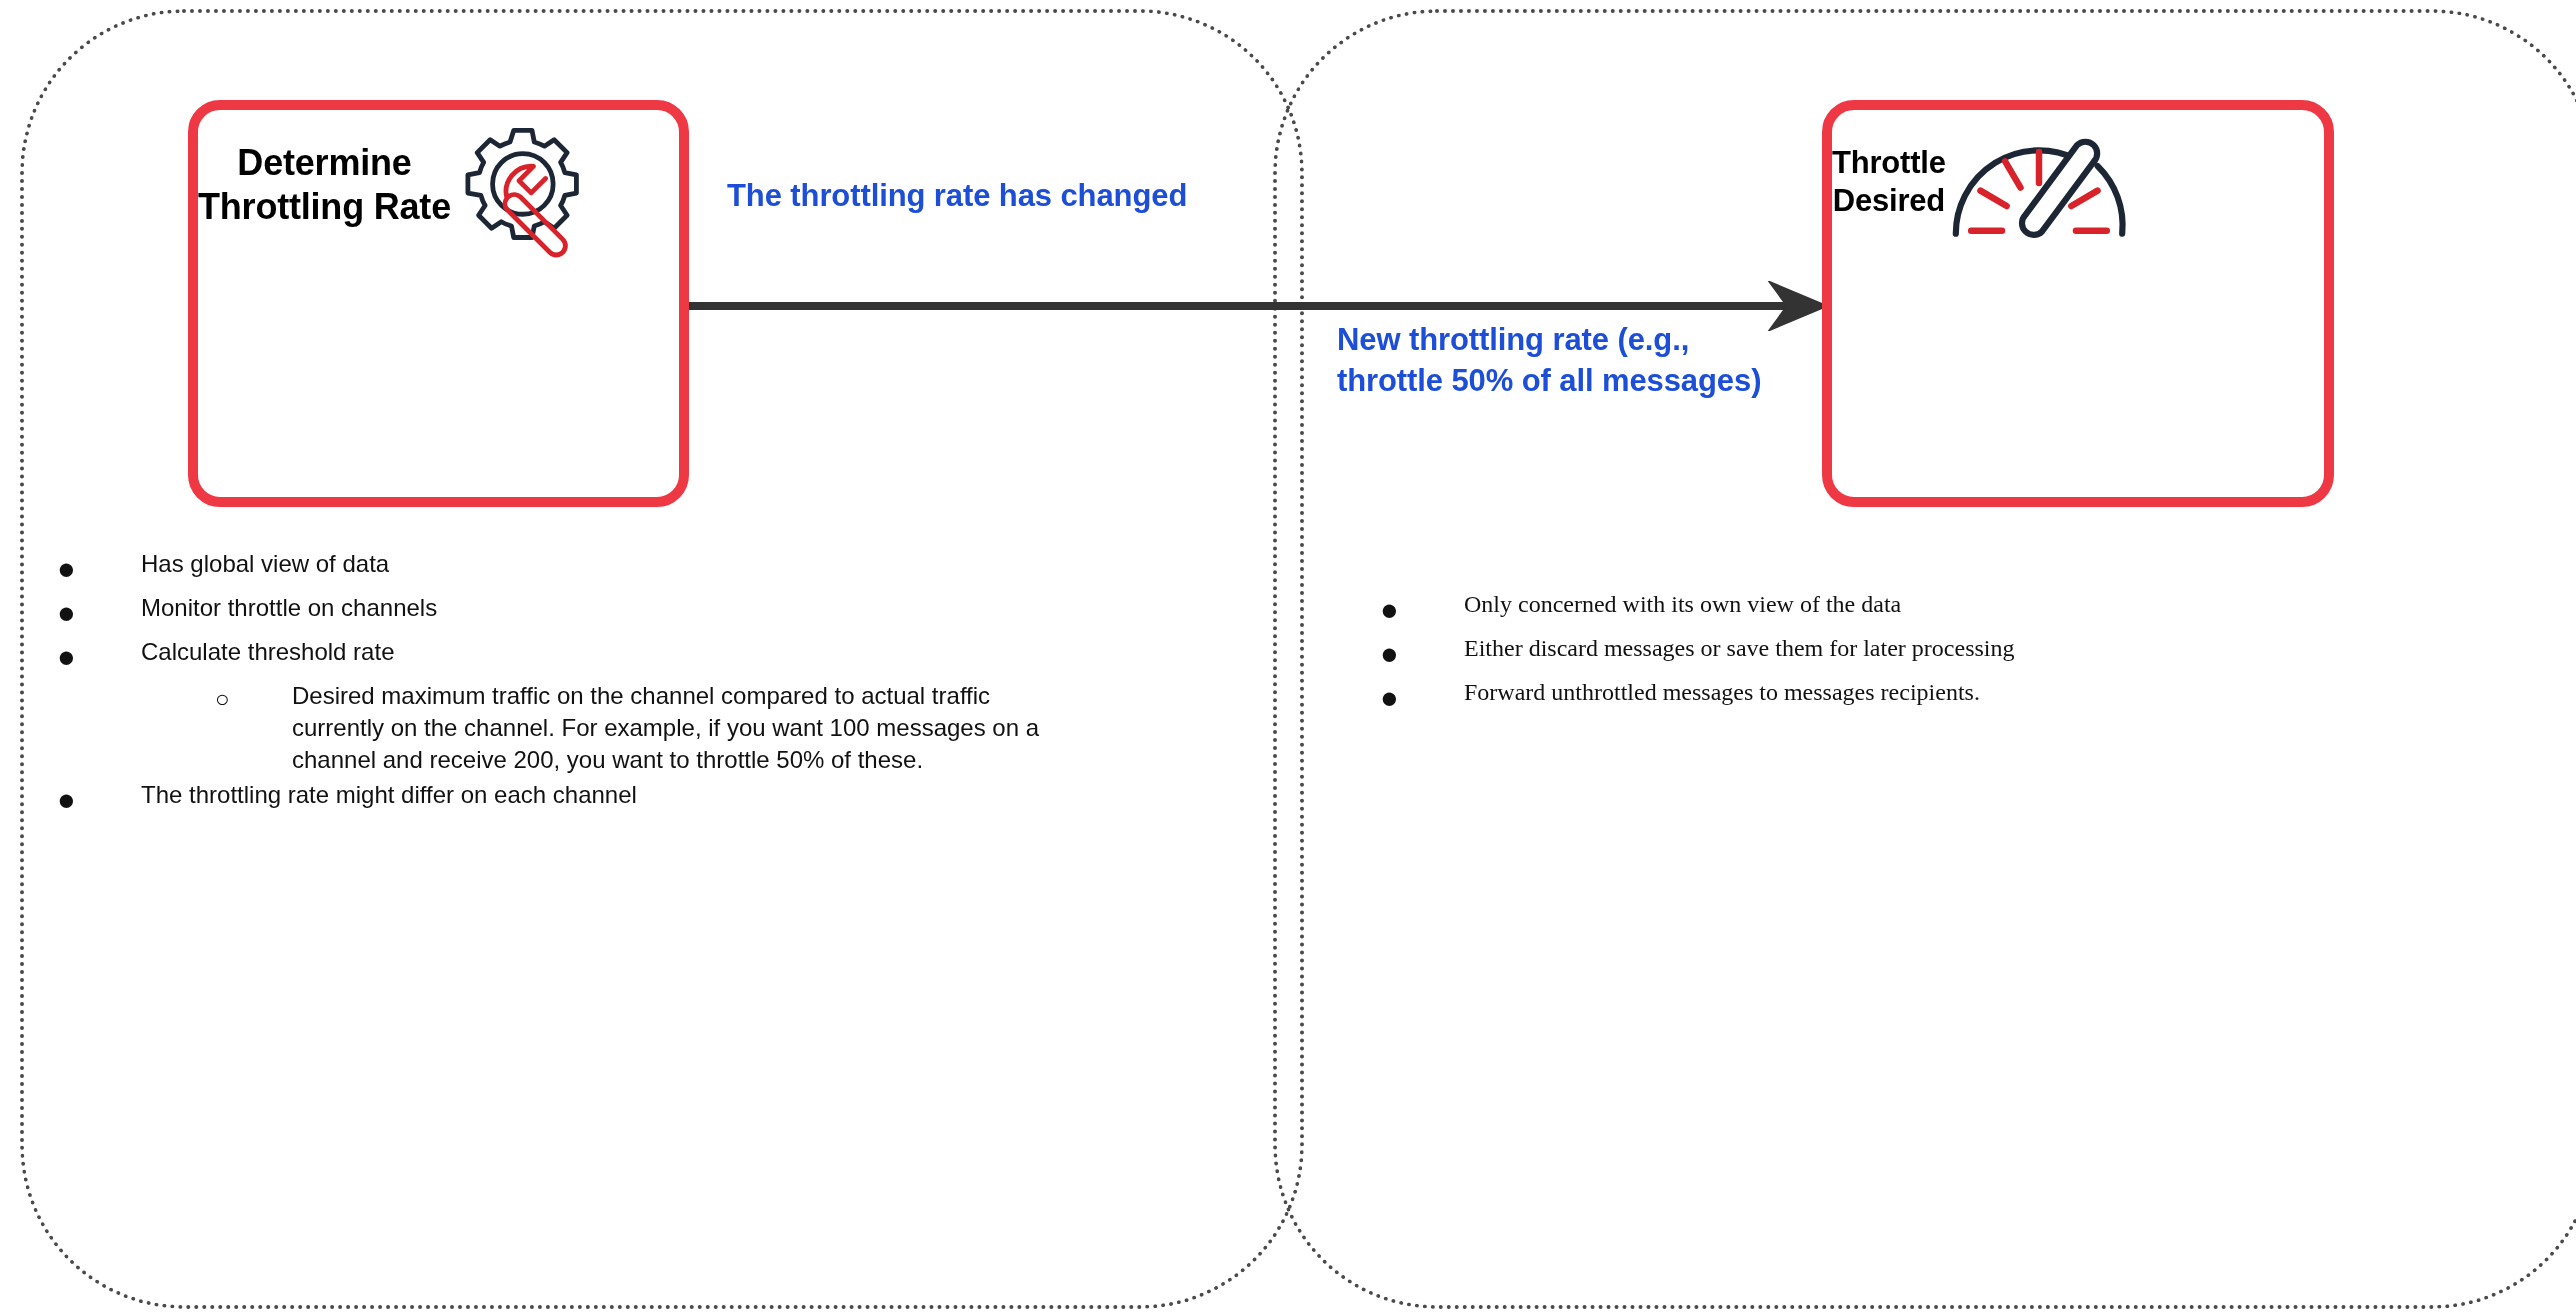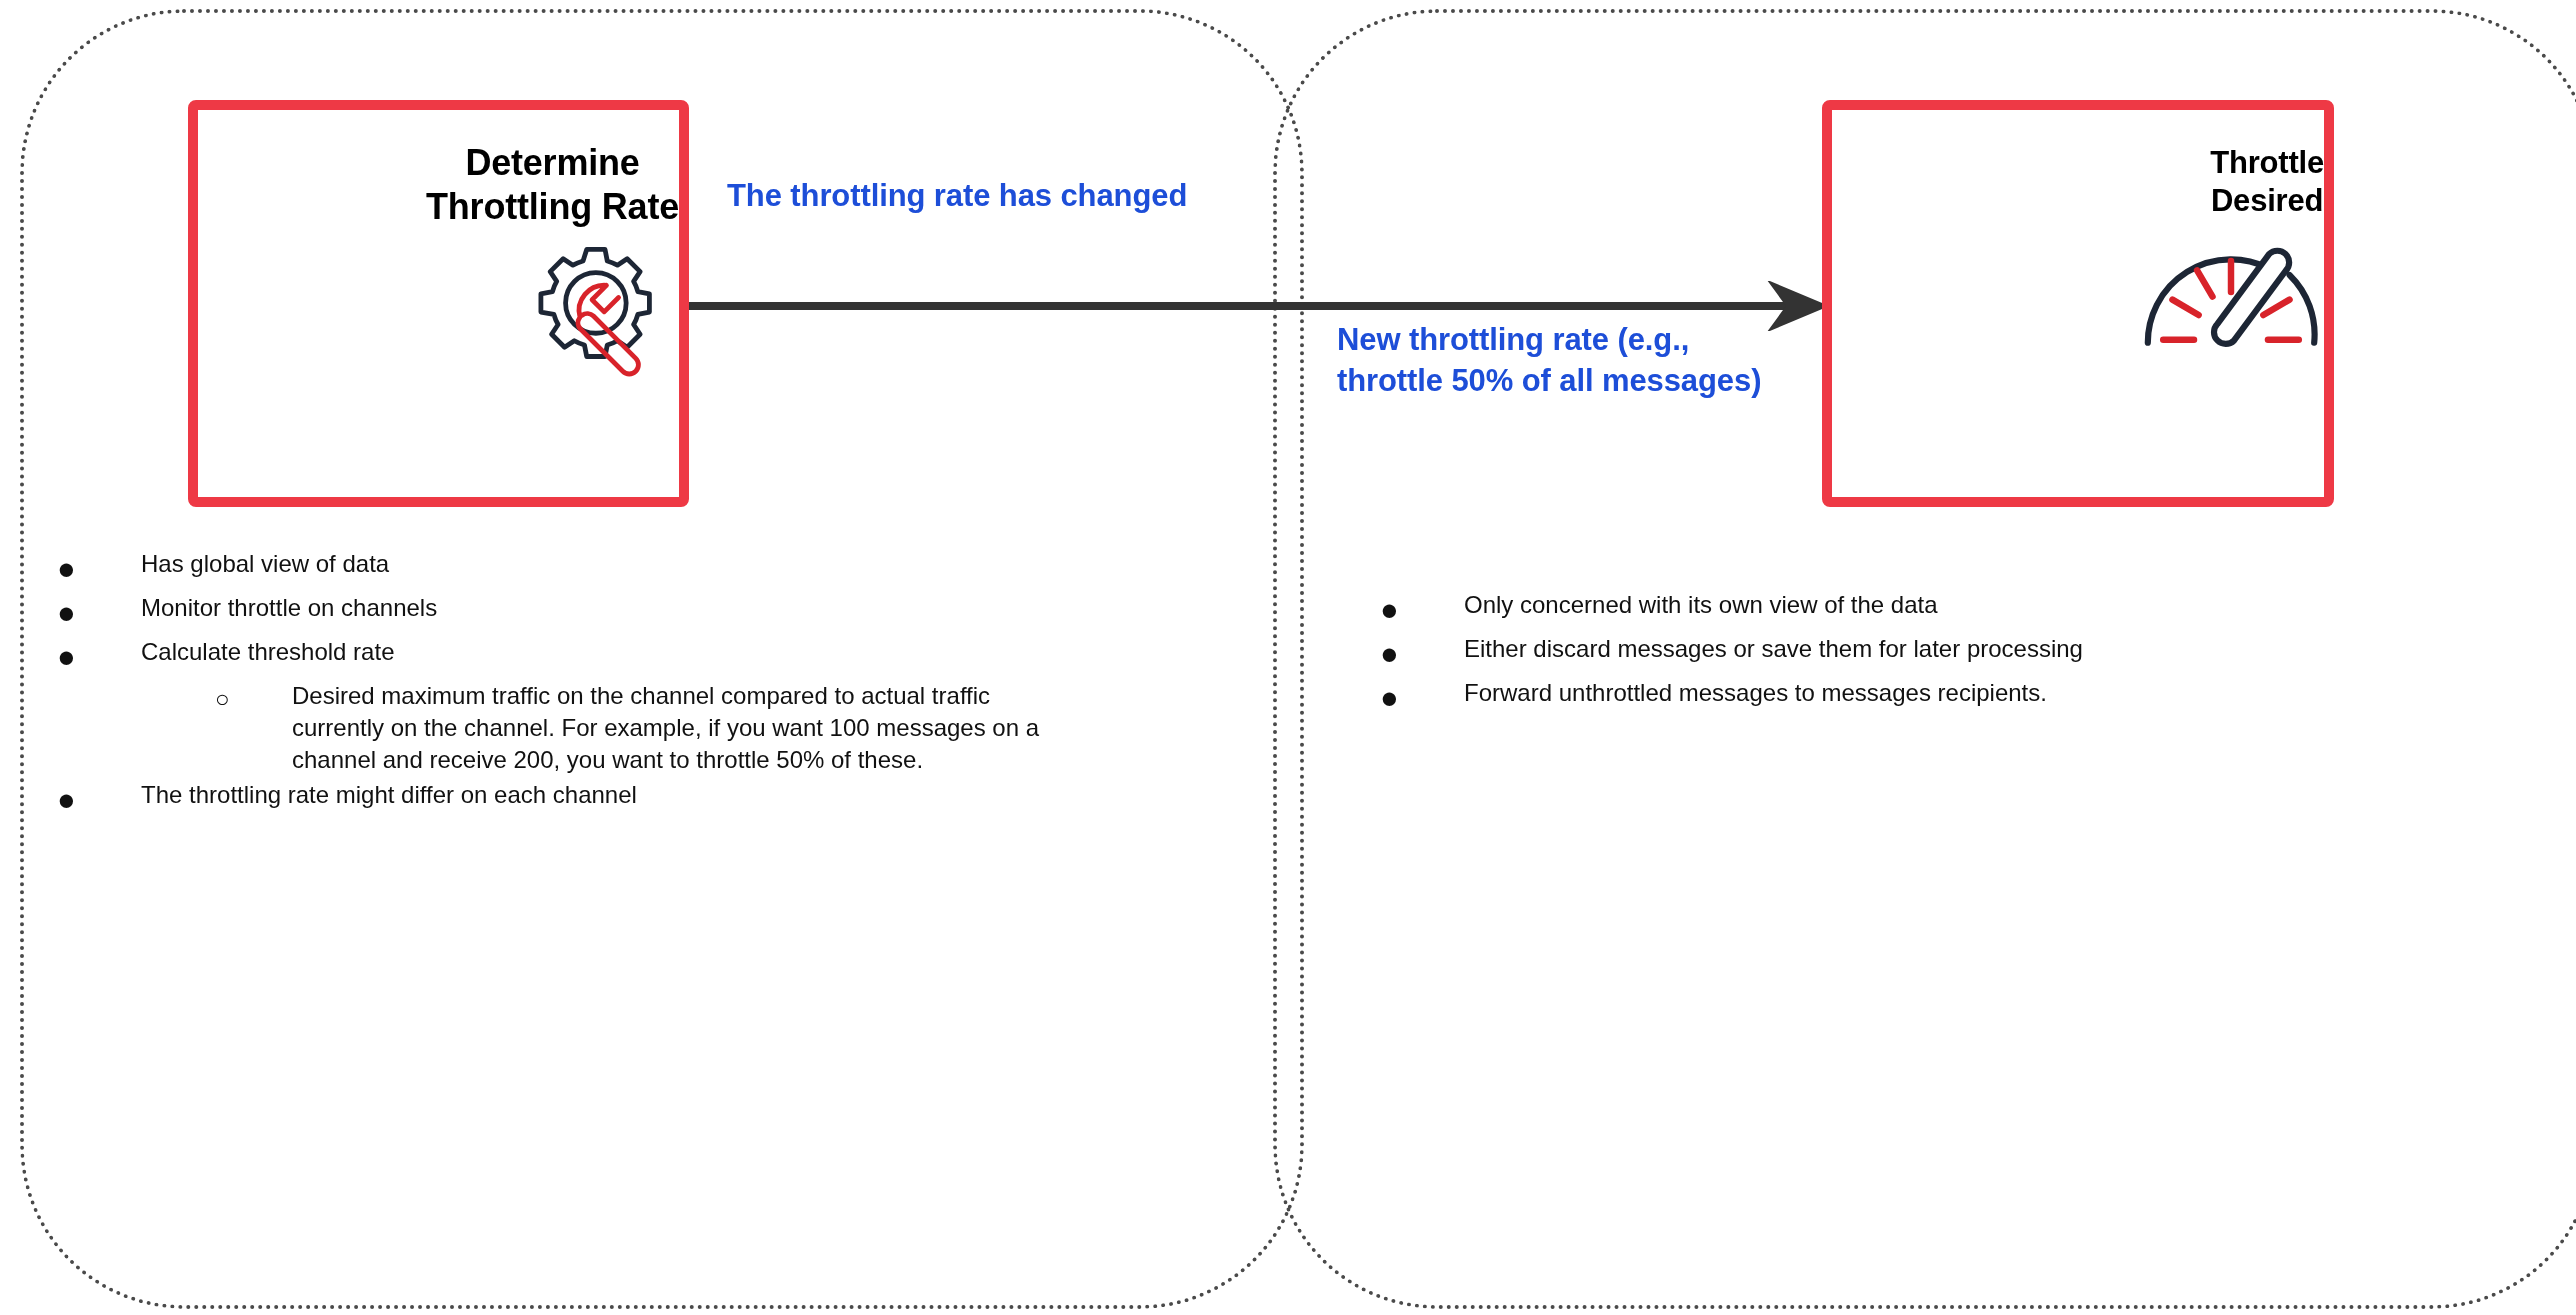--- a/index.html
+++ b/index.html
@@ -14,26 +14,26 @@
     box-sizing:border-box;
     background:transparent;
   }
   #panel-left{left:20px;top:8.5px;width:1284px;height:1300px;}
   #panel-right{left:1273px;top:8.5px;width:1323px;height:1300px;}
 
   
   .node{
     position:absolute;
     border:10px solid #ee3945;
-    border-radius:8px;
+    border-radius:32px;
     background:#ffffff;
     box-sizing:border-box;
     display:flex;
-    flex-direction:column;
-    align-items:flex-end;
+    flex-direction:row;
+    align-items:flex-start;
   }
   #node-determine{left:188px;top:100px;width:501px;height:407px;}
   #node-throttle{left:1822px;top:100px;width:512px;height:407px;}
 
   .node-title{
     font-weight:bold;
     color:#000;
     text-align:center;
     line-height:1.22;
     letter-spacing:-0.2px;
@@ -76,21 +76,21 @@
   }
   .bullet-text{
     flex:1 1 auto;
     font-size:24px;
     line-height:1.33;
   }
   #bullets-left .lvl1 .bullet-mark{width:84px;}
   #bullets-left .lvl2 .bullet-mark{width:77px;margin-left:158px;font-size:24px;line-height:1.62;}
   #bullets-left .lvl2 .bullet-text{padding-right:171px;}
   #bullets-right .lvl1 .bullet-mark{width:84px;}
-  #bullets-right .lvl1 .bullet-text{padding-right:43px;}
+  #bullets-right .lvl1 .bullet-text{padding-right:43px;font-family:Liberation Serif, serif;}
 </style>
 </head>
 <body>
 
 <div id="stage">
 
   <div class="panel" id="panel-left"></div>
   <div class="panel" id="panel-right"></div>
 
   <svg id="arrow-connector" viewBox="0 0 1620 70">

